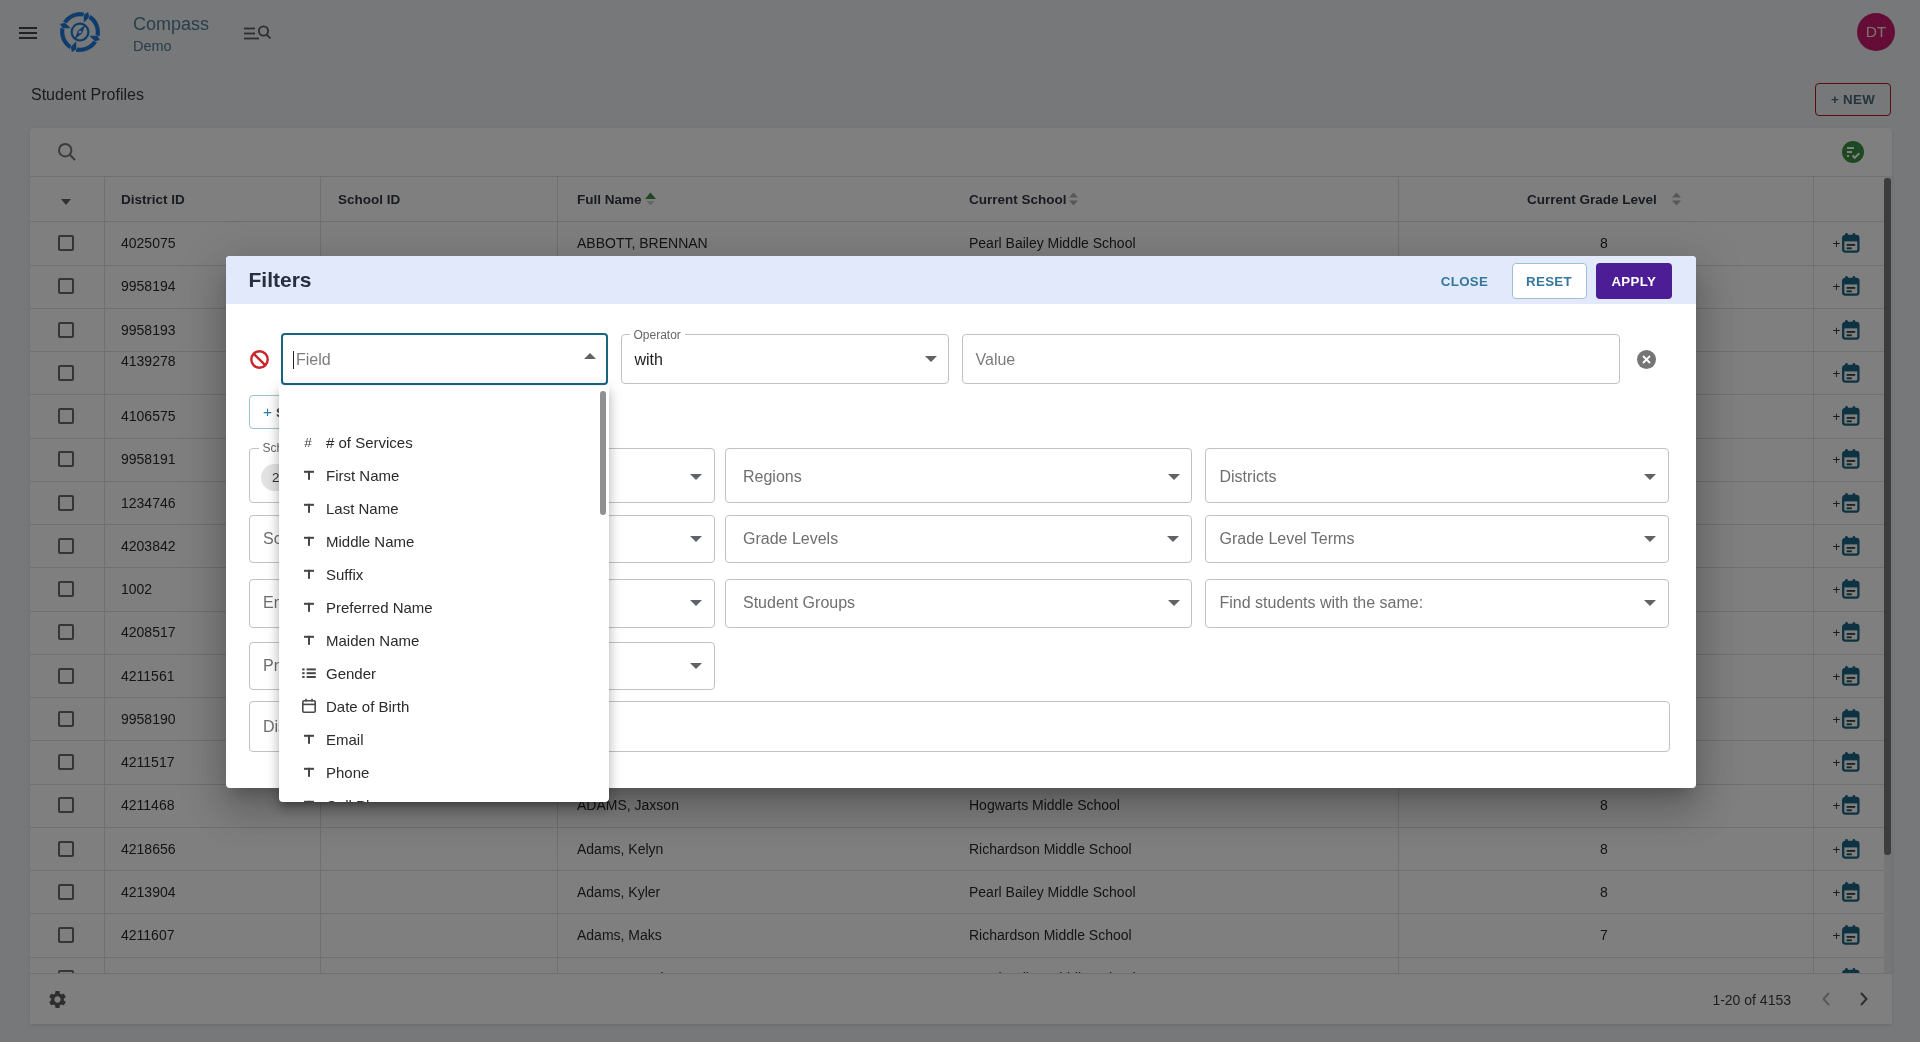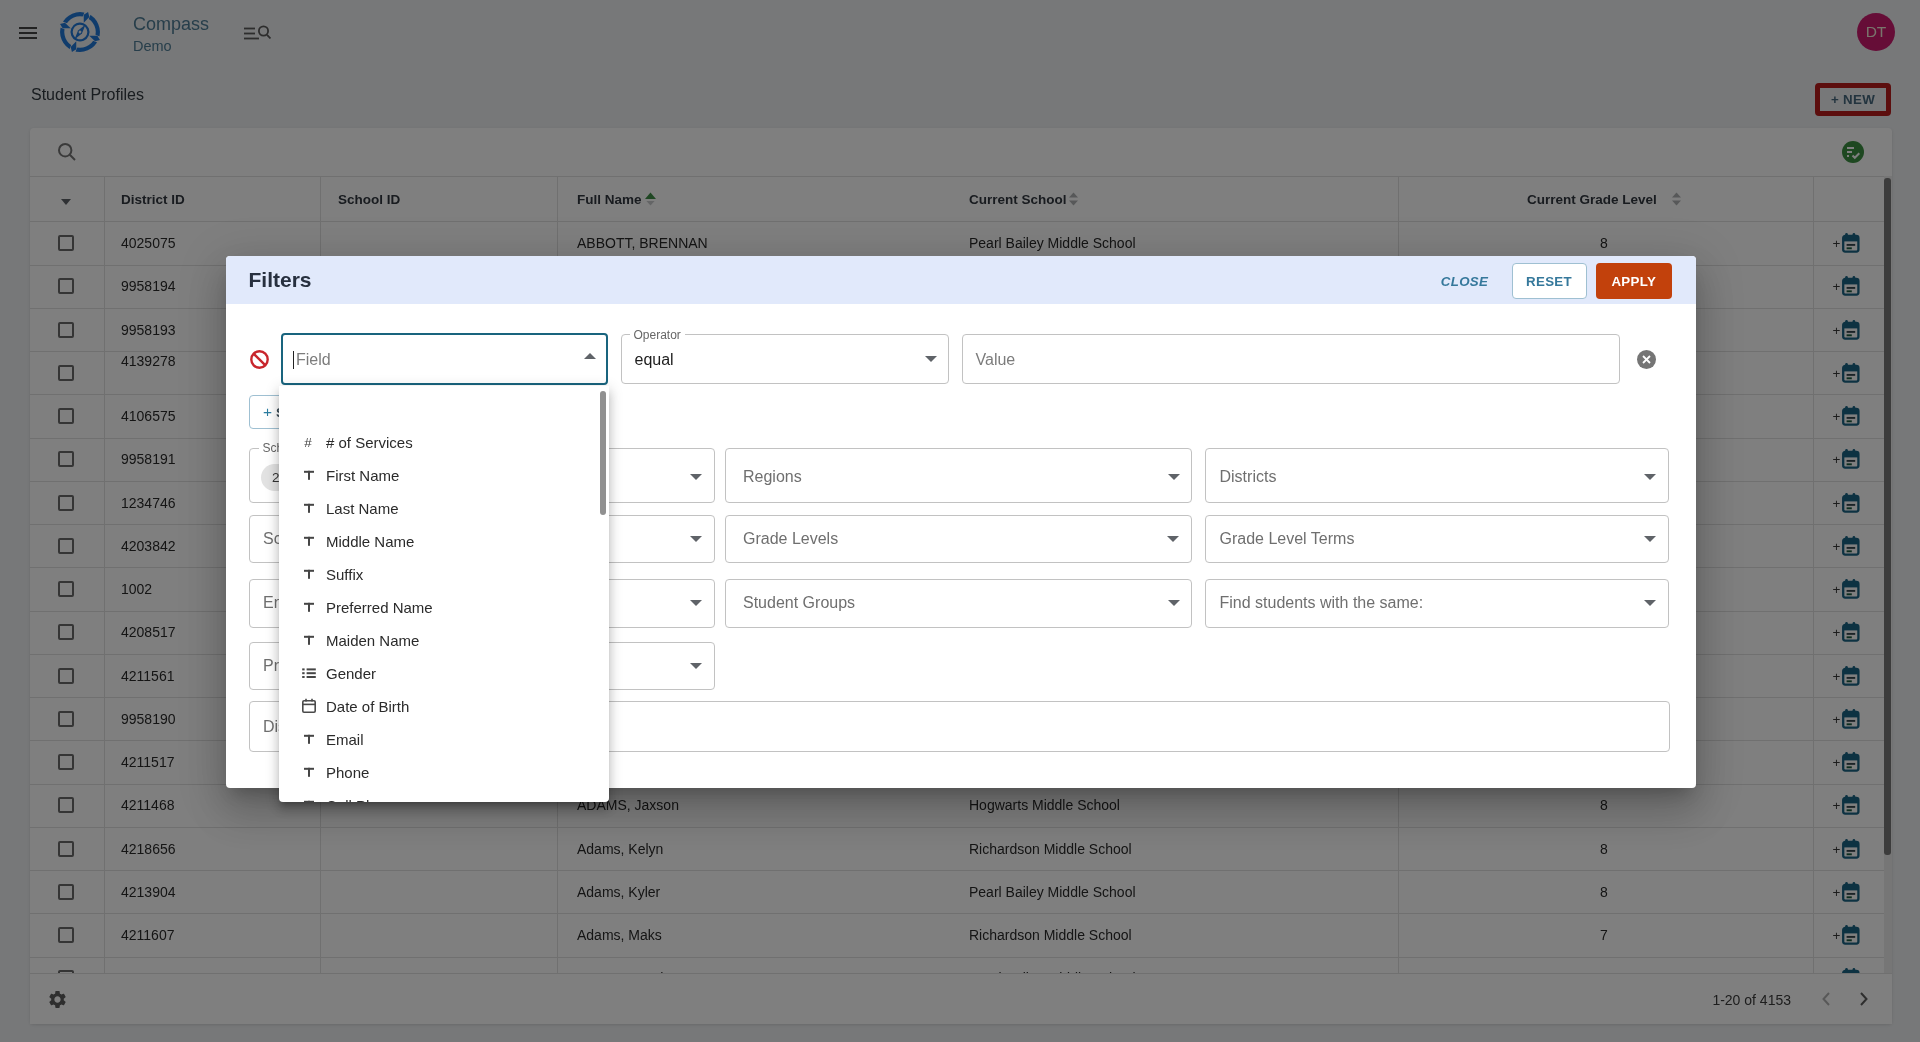--- a/index.html
+++ b/index.html
@@ -60,21 +60,21 @@
 <g stroke="#5a5a5a" stroke-width="1.8" fill="none">
 <line x1="0" y1="5.5" x2="11" y2="5.5"></line>
         <line x1="0" y1="10.5" x2="11" y2="10.5"></line>
         <line x1="0" y1="15.5" x2="15" y2="15.5"></line>
 <circle cx="19.5" cy="8" r="4.6"></circle>
         <line x1="23" y1="11.8" x2="26.5" y2="15.5"></line>
 </g>
     </svg>
 <div class="abs" style="left:1857px;top:13px;width:38px;height:38px;border-radius:50%;background:#cc1a6e;display:flex;align-items:center;justify-content:center;color:#f2ead8;font-size:15.5px;">DT</div>
 <div class="abs" style="left:31px;top:86px;font-size:16px;color:#333a40;">Student Profiles</div>
-<div class="btn" style="left:1815px;top:83px;width:76px;height:33px;border:5px solid #b91c1c;color:#46687e;background:transparent;">+ NEW</div>
+<div class="btn" style="left:1815px;top:83px;width:76px;height:33px;border:1px solid #b91c1c;color:#46687e;background:transparent;">+ NEW</div>
 <div class="card"></div>
 <svg class="abs" style="left:57px;top:142px" width="20" height="20" viewBox="0 0 20 20">
 <g stroke="#757575" stroke-width="2" fill="none">
         <circle cx="8.2" cy="8.2" r="6.2"></circle>
         <line x1="12.8" y1="12.8" x2="18" y2="18"></line>
       </g>
     </svg>
 <svg class="abs" style="left:1841px;top:140px" width="24" height="24" viewBox="0 0 24 24">
 <circle cx="12" cy="12" r="11" fill="#3d9142"></circle>
 <g stroke="#fff" stroke-width="2" fill="none">
@@ -428,34 +428,34 @@
       <polyline points="10,2 4.5,8 10,14" stroke="#b0b0b0" stroke-width="2" fill="none"></polyline>
     </svg>
 <svg class="abs" style="left:1855px;top:991px" width="16" height="16" viewBox="0 0 16 16">
       <polyline points="6,2 11.5,8 6,14" stroke="#5c5c5c" stroke-width="2" fill="none"></polyline>
     </svg>
 </div>
 <div class="backdrop"></div>
 <div class="modal">
 <div class="mhead"></div>
 <div class="abs" style="left:23px;top:12px;font-size:21px;font-weight:700;color:#27303f;">Filters</div>
-<div class="btn" style="left:1209px;top:7.5px;width:60px;height:36px;color:#35789b;font-style:italic;">CLOSE</div>
+<div class="btn" style="left:1209px;top:7.5px;width:60px;height:36px;color:#35789b;">CLOSE</div>
 <div class="btn" style="left:1286px;top:7.5px;width:75px;height:36px;border:1px solid #9fc0d2;color:#35789b;background:#fff;">RESET</div>
-<div class="btn" style="left:1370px;top:7.5px;width:76.5px;height:36px;background:#c2410c;color:#fff;">APPLY</div>
+<div class="btn" style="left:1370px;top:7.5px;width:76.5px;height:36px;background:#4c1d95;color:#fff;">APPLY</div>
 <svg class="abs" style="left:24px;top:94px" width="19" height="19" viewBox="0 0 19 19">
 <circle cx="9.5" cy="9.5" r="8.2" stroke="#c8252c" stroke-width="2.4" fill="none"></circle>
 <line x1="3.8" y1="3.8" x2="15.2" y2="15.2" stroke="#c8252c" stroke-width="2.4"></line>
     </svg>
 <div class="abs" style="left:55px;top:77px;width:327.5px;height:52px;border:2px solid #19647e;border-radius:4px;background:#fff;"></div>
 <div class="abs" style="left:67px;top:95px;width:1.6px;height:18px;background:#222;"></div>
 <div class="ph" style="left:70.5px;top:95px;">Field</div>
 <div class="caretup" style="left:358px;top:97.5px;"></div>
 <div class="sel" style="left:395.8px;top:78.5px;width:328px;height:49.5px;"></div>
 <div class="abs" style="left:404px;top:72px;font-size:12px;color:#666;background:#fff;padding:0 4px;">Operator</div>
-<div class="abs" style="left:409px;top:95px;font-size:16px;color:#1d1d1d;">equal</div>
+<div class="abs" style="left:409px;top:95px;font-size:16px;color:#1d1d1d;">with</div>
 <div class="caret" style="left:699.5px;top:100px;"></div>
 <div class="sel" style="left:736.5px;top:78.5px;width:658px;height:49.5px;"></div>
 <div class="ph" style="left:750px;top:95px;">Value</div>
 <svg class="abs" style="left:1411px;top:94px" width="19" height="19" viewBox="0 0 19 19">
 <circle cx="9.5" cy="9.5" r="9.5" fill="#757575"></circle>
 <line x1="6" y1="6" x2="13" y2="13" stroke="#fff" stroke-width="1.8"></line>
 <line x1="13" y1="6" x2="6" y2="13" stroke="#fff" stroke-width="1.8"></line>
     </svg>
 <div class="abs" style="left:23px;top:139.5px;width:130px;height:34px;border:1px solid #9fc0d2;border-radius:4px;display:flex;align-items:center;font-size:13px;font-weight:700;color:#3a4a55;">
       <span style="margin-left:13.5px;color:#2b7da0;font-size:15.5px;font-weight:400;">+</span>

